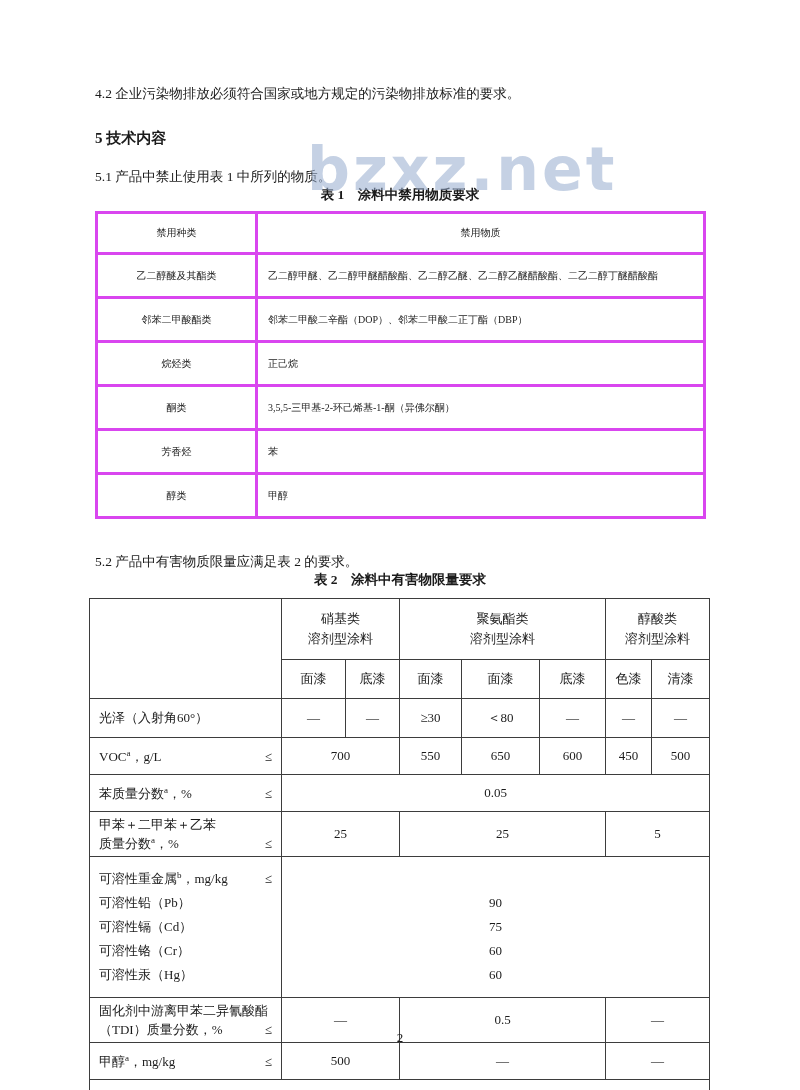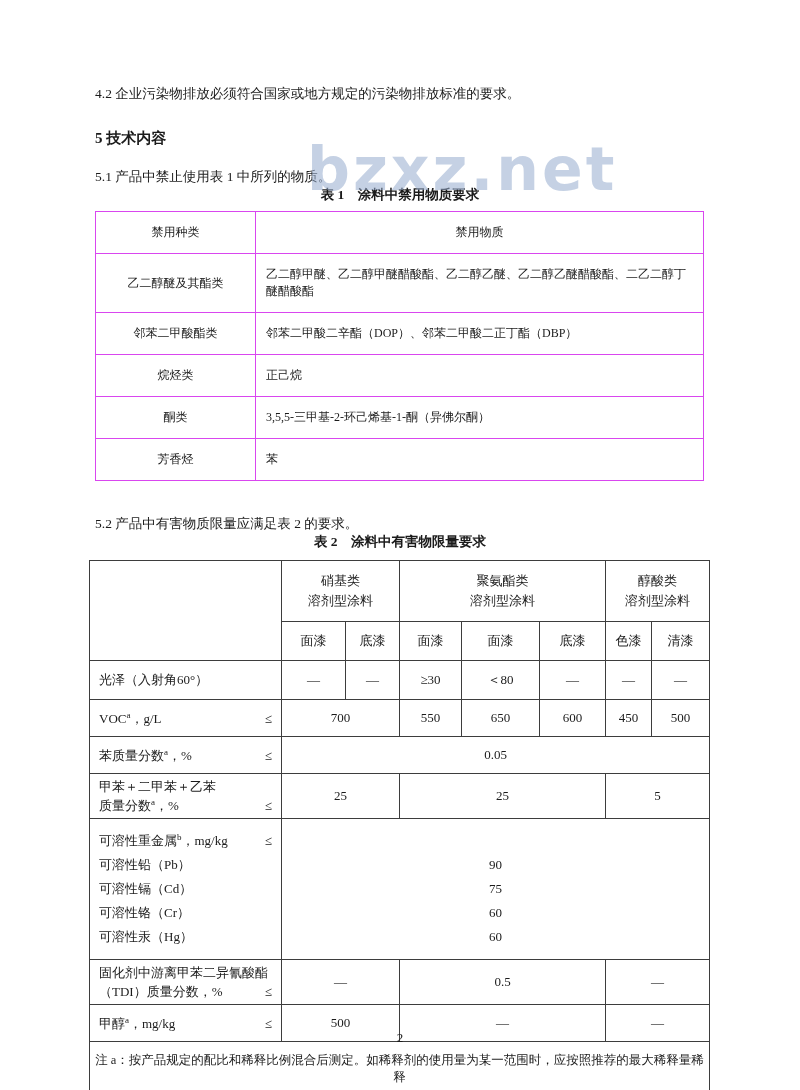--- a/index.html
+++ b/index.html
@@ -14,21 +14,21 @@
     color: #1b1b1b;
   }
   .content { padding: 85px 95px 0 95px; }
   .body-text { font-size: 13.5px; line-height: 18px; }
   .section-heading { font-size: 15px; font-weight: bold; margin-top: 26px; }
   .mt24 { margin-top: 20px; }
   .mt34 { margin-top: 34px; }
   .table-title { text-align: center; font-weight: bold; font-size: 13.5px; }
   table { border-collapse: collapse; table-layout: fixed; }
   .t1 { width: 608px; margin-top: 7px; }
-  .t1 th, .t1 td { border: 1px solid #d946ef; font-size: 12px; padding: 12px 10px; vertical-align: middle; }
+  .t1 th, .t1 td { border: 3px solid #d946ef; font-size: 10px; padding: 12px 10px; vertical-align: middle; }
   .t1 th { text-align: center; font-weight: normal; height: 34px; }
   .t1 td.cat { text-align: center; height: 34px; }
   .t1 td.sub { text-align: left; line-height: 17px; }
   .t2 { width: 620px; margin-left: -6px; margin-top: 9px; font-size: 13px; }
   .t2 th, .t2 td { border: 1px solid #3d3d3d; text-align: center; font-weight: normal; padding: 10px 4px; vertical-align: middle; }
   .t2 .hgroup th { height: 46px; }
   .t2 .hgroup th div { line-height: 20px; }
   .t2 .hsub th { height: 26px; }
   .t2 .lbl { text-align: left; padding: 3px 9px; }
   .t2 td.h30 { height: 30px; }
@@ -87,20 +87,24 @@
           <td class="sub">正己烷</td>
         </tr>
         <tr>
           <td class="cat">酮类</td>
           <td class="sub">3,5,5-三甲基-2-环己烯基-1-酮（异佛尔酮）</td>
         </tr>
         <tr>
           <td class="cat">芳香烃</td>
           <td class="sub">苯</td>
         </tr>
+        <tr>
+          <td class="cat">醇类</td>
+          <td class="sub">甲醇</td>
+        </tr>
       </tbody>
     </table>
 
     <p class="body-text mt34">5.2 产品中有害物质限量应满足表 2 的要求。</p>
 
     <div class="table-title">表 2　涂料中有害物限量要求</div>
 
     <table class="t2">
       <colgroup>
         <col style="width:192px">

